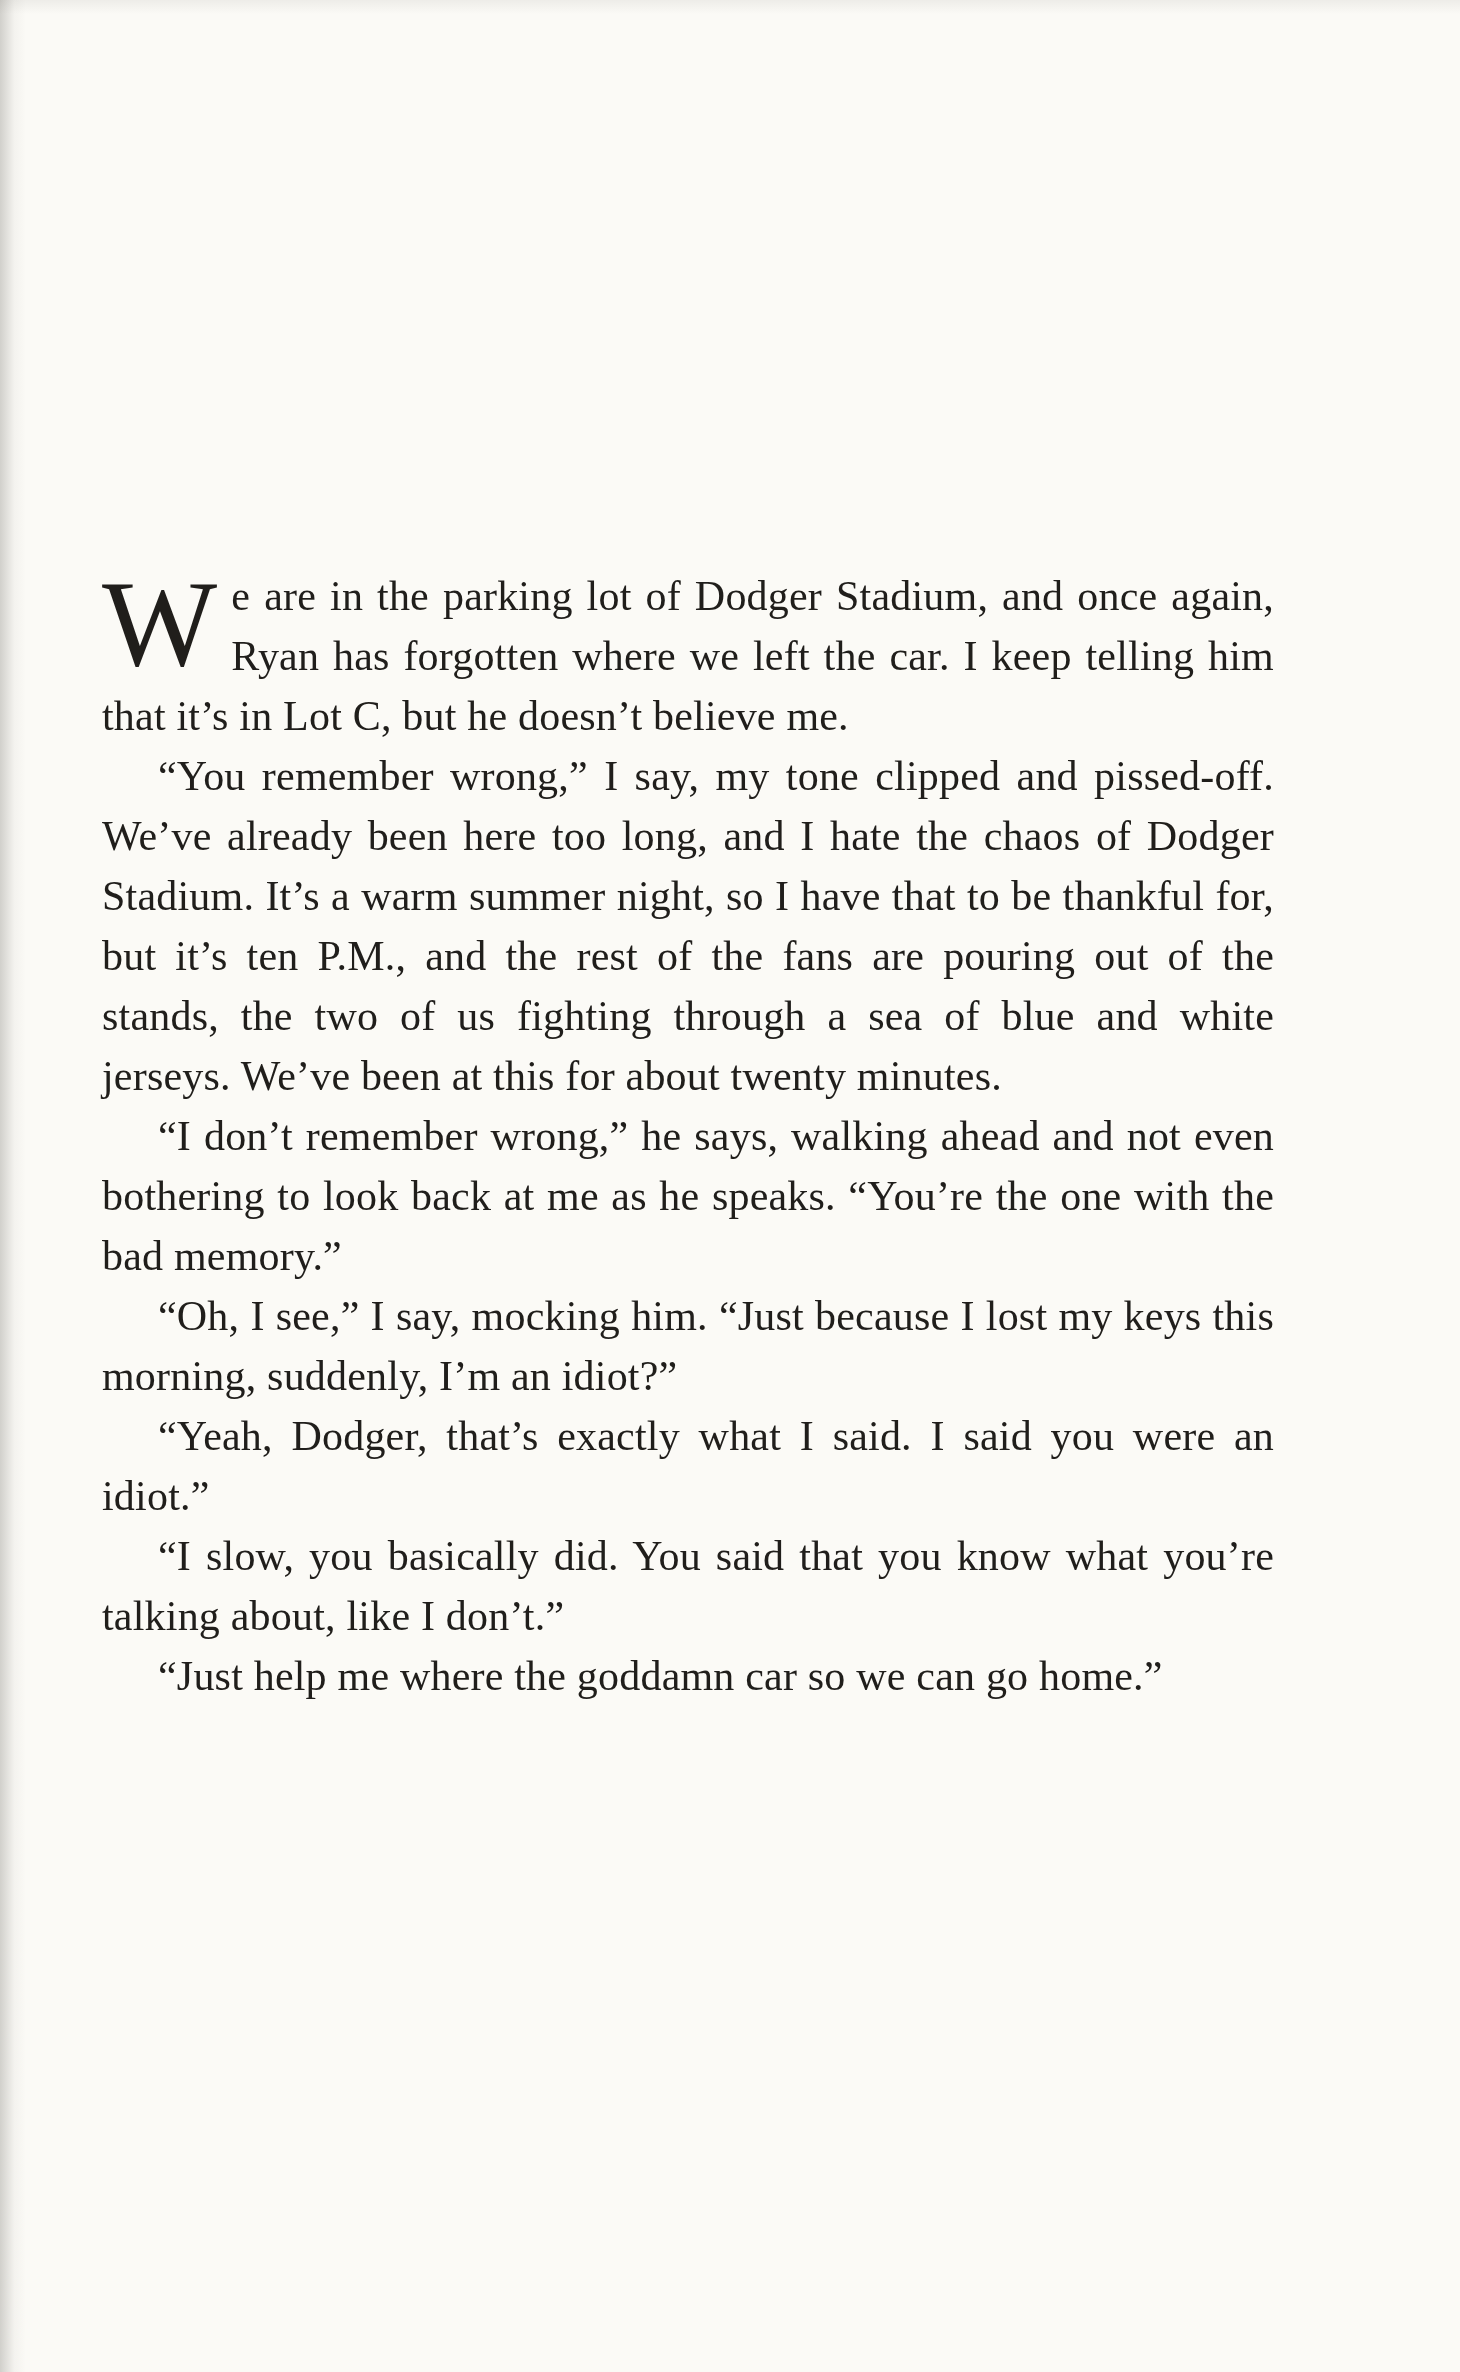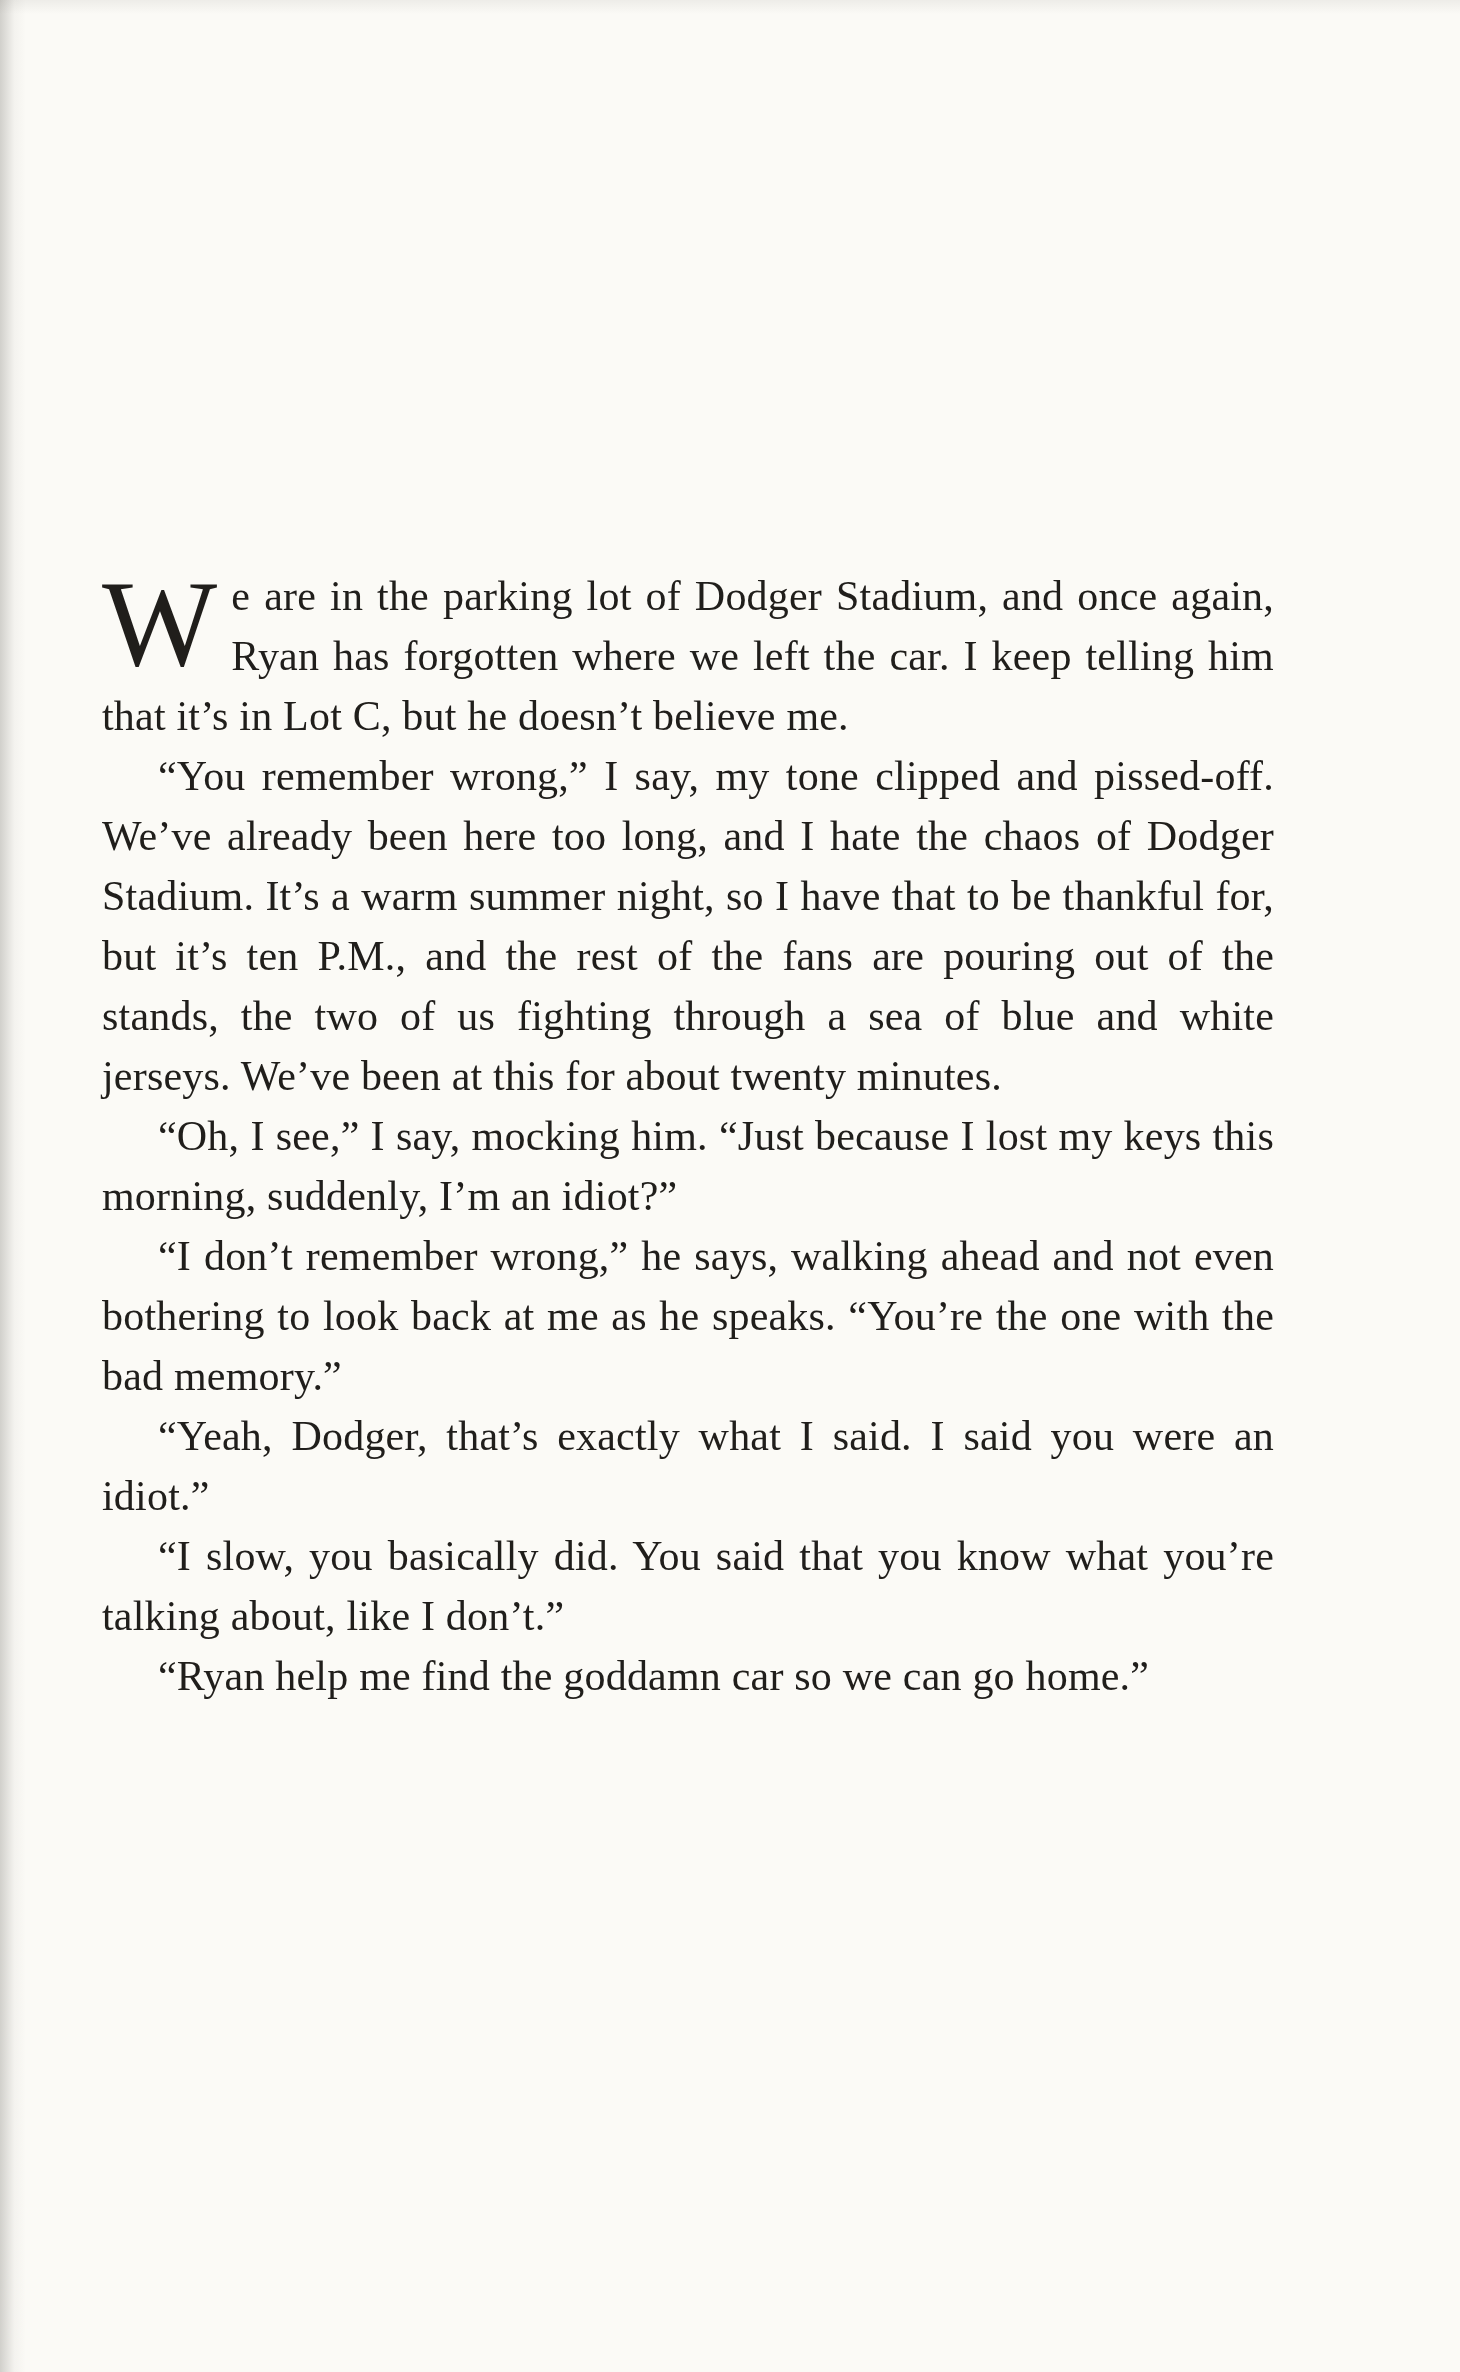--- a/index.html
+++ b/index.html
@@ -69,19 +69,19 @@
     color: #201e1b;
   }
 </style>
 </head>
 <body>
 
 <div class="book-page">
   <div class="text-block" id="paragraphs">
       <p class="first-para"><span class="drop-cap">W</span><span>e are in the parking lot of Dodger Stadium, and once again, Ryan has forgotten where we left the car. I keep telling him that it’s in Lot C, but he doesn’t believe me.</span></p>
       <p class="indent-para">“You remember wrong,” I say, my tone clipped and pissed-off. We’ve already been here too long, and I hate the chaos of Dodger Stadium. It’s a warm summer night, so I have that to be thankful for, but it’s ten P.M., and the rest of the fans are pouring out of the stands, the two of us fighting through a sea of blue and white jerseys. We’ve been at this for about twenty minutes.</p>
+      <p class="indent-para">“I don’t remember wrong,” he says, walking ahead and not even bothering to look back at me as he speaks. “You’re the one with the bad memory.”</p>
       <p class="indent-para">“Oh, I see,” I say, mocking him. “Just because I lost my keys this morning, suddenly, I’m an idiot?”</p>
-      <p class="indent-para">“I don’t remember wrong,” he says, walking ahead and not even bothering to look back at me as he speaks. “You’re the one with the bad memory.”</p>
       <p class="indent-para">“Yeah, Dodger, that’s exactly what I said. I said you were an idiot.”</p>
       <p class="indent-para">“I slow, you basically did. You said that you know what you’re talking about, like I don’t.”</p>
-      <p class="indent-para">“Ryan help me find the goddamn car so we can go home.”</p>
+      <p class="indent-para">“Just help me where the goddamn car so we can go home.”</p>
     </div>
 </div>
 
 </body></html>

